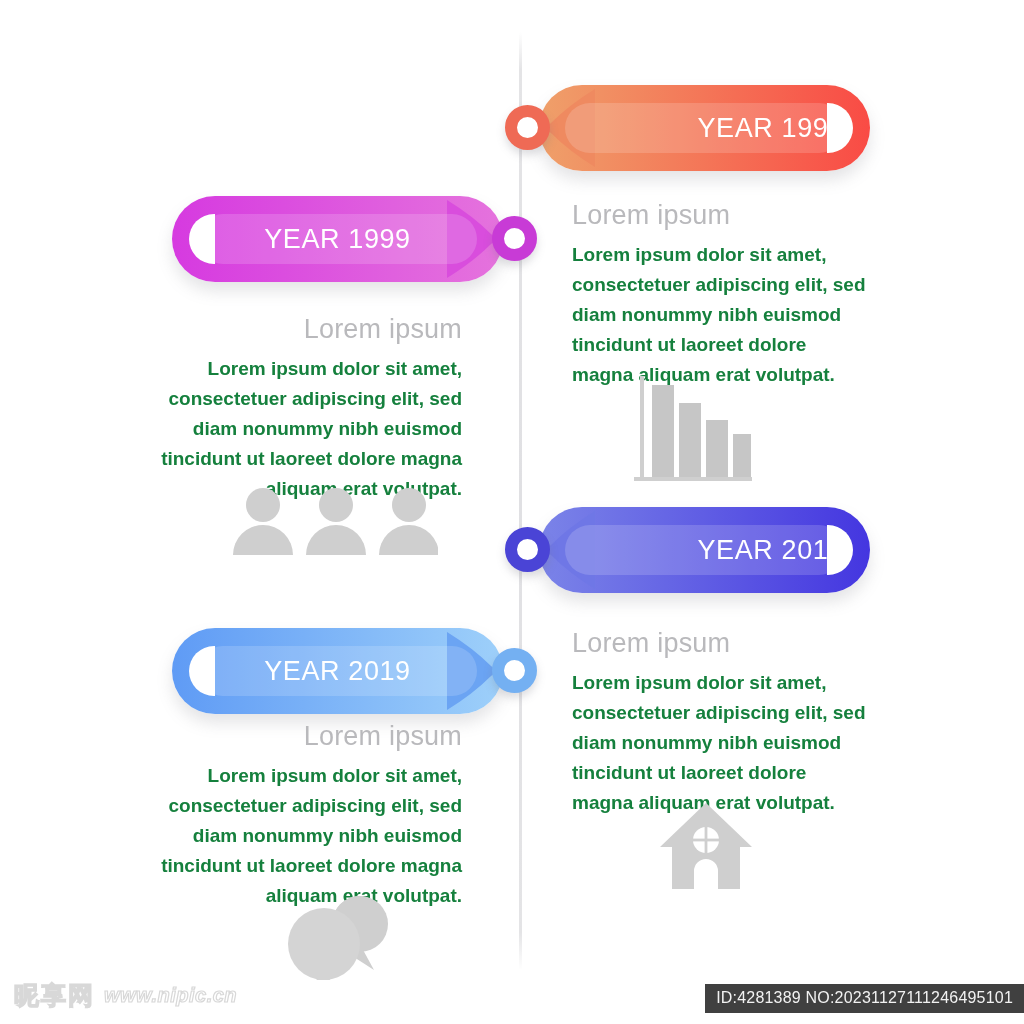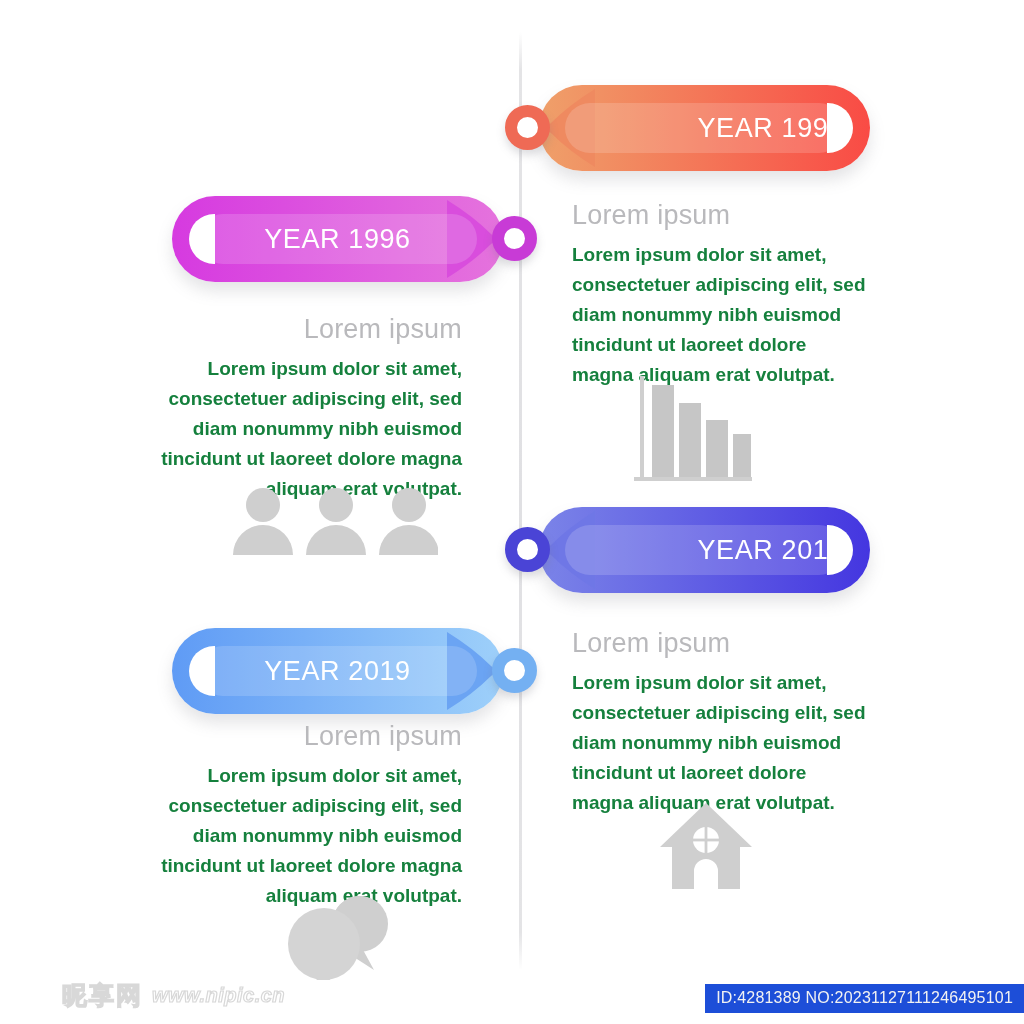--- a/index.html
+++ b/index.html
@@ -121,21 +121,20 @@
   .icon-deco { position: absolute; }
 
   
   .wm-left {
     position: absolute;
     left: 14px;
     bottom: 12px;
     display: flex;
     align-items: center;
     gap: 9px;
-    margin-left: 48px;
   }
   .wm-cn {
     font-size: 25px;
     font-weight: 700;
     letter-spacing: 2px;
     color: transparent;
     -webkit-text-stroke: 1.4px #d8d8d8;
     text-shadow: 0 0 0 transparent;
   }
   .wm-url {
@@ -143,21 +142,21 @@
     font-style: italic;
     font-weight: 700;
     letter-spacing: 0.5px;
     color: transparent;
     -webkit-text-stroke: 1.2px #d8d8d8;
   }
   .wm-right {
     position: absolute;
     right: 0px;
     bottom: 11px;
-    background: #1d4ed8;
+    background: #404040;
     color: #f2f2f2;
     font-size: 16px;
     padding: 5px 11px 6px 11px;
     letter-spacing: 0.2px;
     white-space: nowrap;
     text-align: right;
   }
 </style>
 </head>
 <body>
@@ -192,21 +191,21 @@
     <rect x="101" y="62" width="18" height="43" fill="#c6c6c6"></rect>
   </svg>
 
   <div class="badge to-right" id="badge-2000" style="left:172px; top:196px; width:365px;">
     <div class="pill" id="pill-2000" style="width: 331px; background: linear-gradient(to left, rgb(229, 115, 221), rgb(214, 58, 224));"></div>
     <svg class="neck" viewBox="0 0 56 86" preserveAspectRatio="none">
       <path d="M0 4 L0 82 Q26 66 44 48 Q52 43 44 38 Q26 20 0 4 Z" fill="#d94ddd"></path>
     </svg>
     <div class="notch"></div>
     <div class="inner" style="width:279px;">
-      <span class="year">YEAR 1996</span>
+      <span class="year">YEAR 1999</span>
     </div>
     <div class="node" id="node-2000" style="border: 12px solid rgb(200, 59, 214);"></div>
   </div>
 
   <div class="text-block align-right" style="left:160px; top:314px; width:302px;">
     <p class="heading">Lorem ipsum</p>
     <p class="body">Lorem ipsum dolor sit amet, consectetuer adipiscing elit, sed diam nonummy nibh euismod tincidunt ut laoreet dolore magna aliquam erat volutpat.</p>
   </div>
 
   <svg class="icon-deco" style="left:233px; top:487px;" width="205" height="68" viewBox="0 0 205 68">

